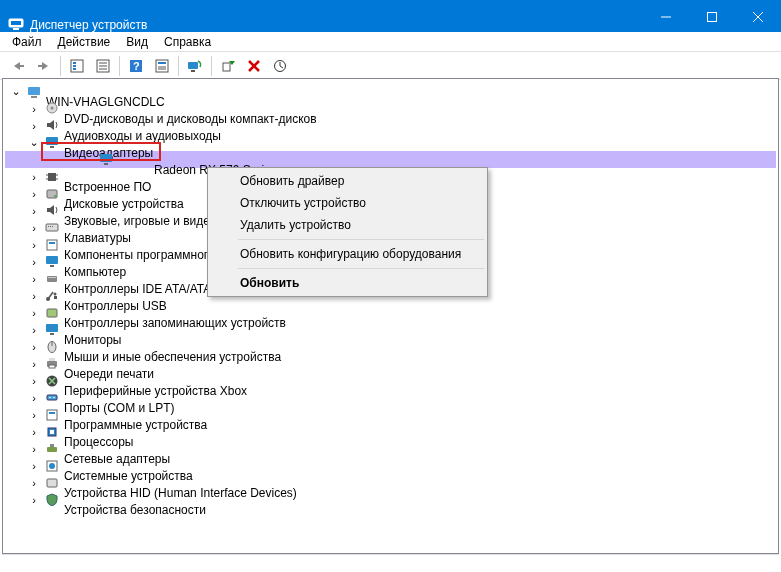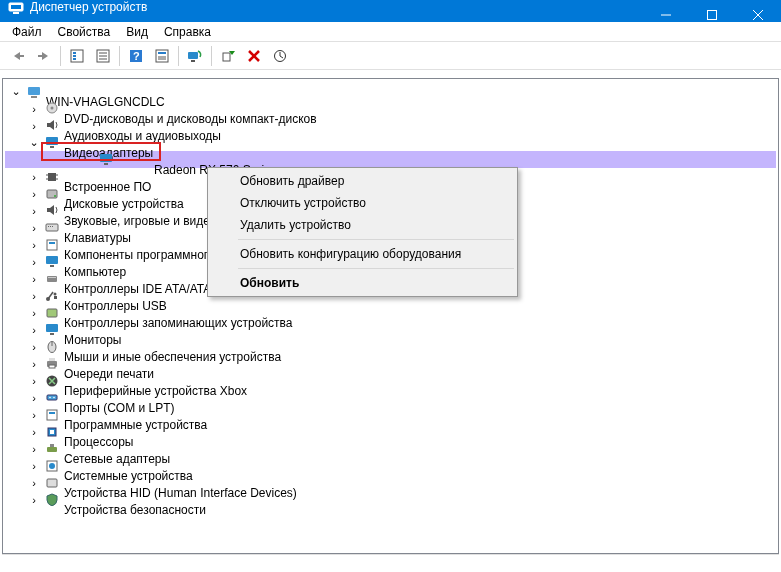--- a/index.html
+++ b/index.html
@@ -1,17 +1,17 @@
 <!DOCTYPE html>
 <html><head>
 <meta charset="utf-8">
 <style>
 * { margin:0; padding:0; box-sizing:border-box; }
 body { font-family:"Segoe UI",Tahoma,sans-serif; font-size:12px; background:#fff; width:781px; height:572px; overflow:hidden; position:relative; }
-.titlebar { height:22px; background:#0078d7; color:#fff; display:flex; align-items:flex-start; padding-left:8px; }
+.titlebar { height:32px; background:#0078d7; color:#fff; display:flex; align-items:flex-end; padding-left:8px; }
 .titlebar .title-icon { width:16px; height:16px; margin-right:6px; }
 .titlebar .title { flex:1; font-size:12px; }
 .titlebar .winbtn { width:46px; height:30px; display:flex; align-items:center; justify-content:center; color:#fff; }
 .menubar { height:20px; border-bottom:1px solid #e0e0e0; display:flex; align-items:center; padding:0 4px; font-size:12px; }
 .menubar .menu-item { padding:17px 8px; }
 .toolbar { height:28px; border-bottom:1px solid #e0e0e0; display:flex; align-items:center; padding:2px 6px; gap:2px; }
 .tb-btn { width:24px; height:22px; display:flex; align-items:center; justify-content:center; border:1px solid transparent; }
 .tb-sep { width:1px; height:20px; background:#d0d0d0; margin:0 2px; }
 .content { position:absolute; top:78px; left:2px; right:2px; bottom:18px; border:1px solid #828790; background:#fff; overflow:auto; }
 .content-inner { padding:4px 2px; height:0; }
@@ -53,21 +53,21 @@
   <div class="winbtn close">
       <svg width="10" height="10">
         <line x1="0" y1="0" x2="10" y2="10" stroke="#fff" stroke-width="1"></line>
         <line x1="10" y1="0" x2="0" y2="10" stroke="#fff" stroke-width="1"></line>
       </svg>
     </div>
 </div>
 
 <div class="menubar">
   <div class="menu-item">Файл</div>
-  <div class="menu-item">Свойства</div>
+  <div class="menu-item">Действие</div>
   <div class="menu-item">Вид</div>
   <div class="menu-item">Справка</div>
 </div>
 
 <div class="toolbar">
   <div class="tb-btn">
       <svg width="16" height="14">
         <path d="M10 3 L4 7 L10 11 Z" fill="#888"></path>
         <rect x="10" y="6" width="4" height="2" fill="#888"></rect>
       </svg>
@@ -291,21 +291,21 @@
           <span class="node-label">Контроллеры USB</span>
         </div>
         <div class="tree-row">
           <span class="spacer" style="width:18px"></span>
           <span class="toggle">›</span>
           <span class="node-icon">
             <svg width="14" height="13" viewBox="0 0 14 13">
               <rect x="2" y="3" width="10" height="8" fill="#a0c878" stroke="#666" rx="1"></rect>
             </svg>
           </span>
-          <span class="node-label">Контроллеры запоминающих устройства</span>
+          <span class="node-label">Контроллеры запоминающих устройств</span>
         </div>
         <div class="tree-row">
           <span class="spacer" style="width:18px"></span>
           <span class="toggle">›</span>
           <span class="node-icon">
             <svg width="14" height="13" viewBox="0 0 14 13">
               <rect x="1" y="1" width="12" height="8" fill="#298acb" rx="1"></rect>
               <rect x="5" y="10" width="4" height="2" fill="#666"></rect>
             </svg>
           </span>
@@ -420,21 +420,21 @@
             </svg>
           </span>
           <span class="node-label">Устройства безопасности</span>
         </div>
       </div>
   </div>
 </div>
 
 <div class="highlight-box" style="top:223px;left:221px;width:134px;height:20px;"></div>
 
-<div class="context-menu" style="top:167px;left:207px;width:311px;">
+<div class="context-menu" style="top:167px;left:207px;width:281px;">
   <div class="ctx-item">Обновить драйвер</div>
   <div class="ctx-item">Отключить устройство</div>
   <div class="ctx-item">Удалить устройство</div>
   <div class="ctx-sep"></div>
   <div class="ctx-item">Обновить конфигурацию оборудования</div>
   <div class="ctx-sep"></div>
   <div class="ctx-item bold">Обновить</div>
 </div>
 
 <div class="statusbar"></div>

